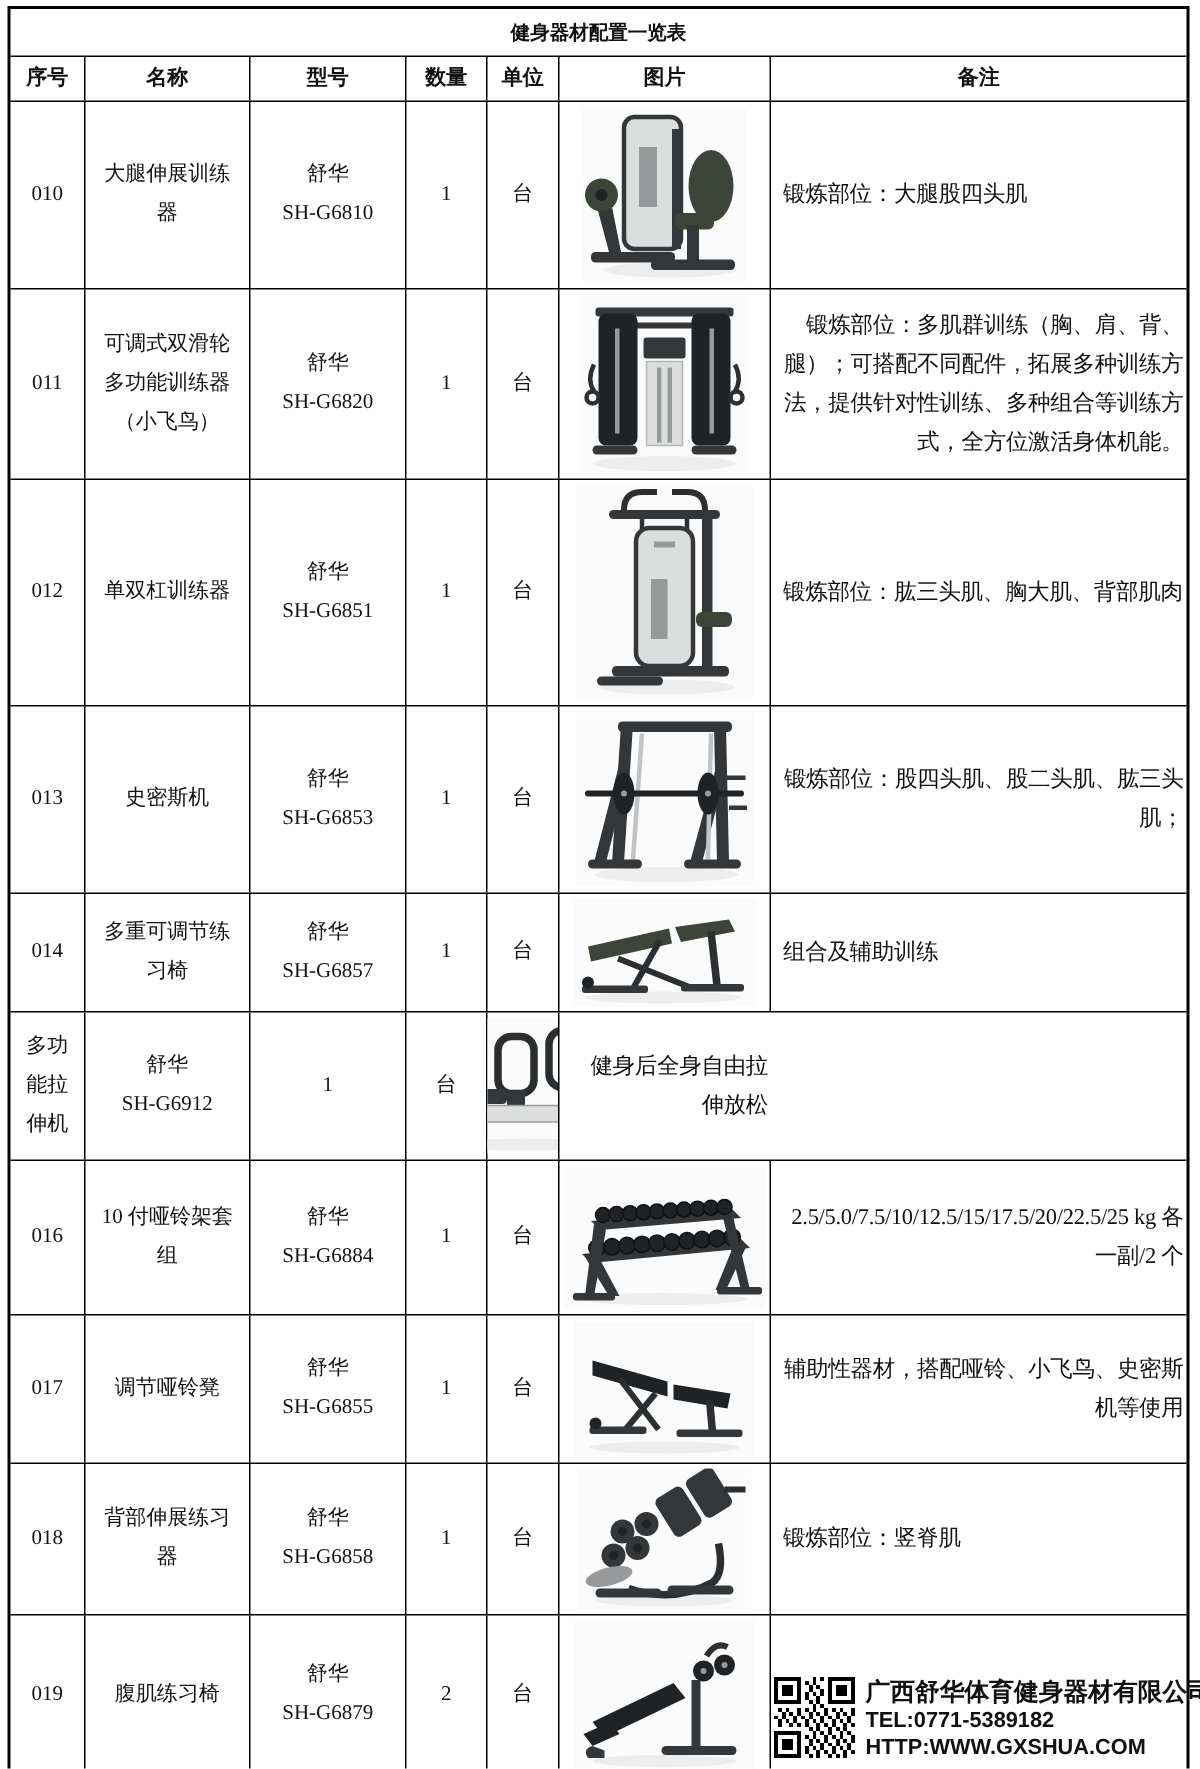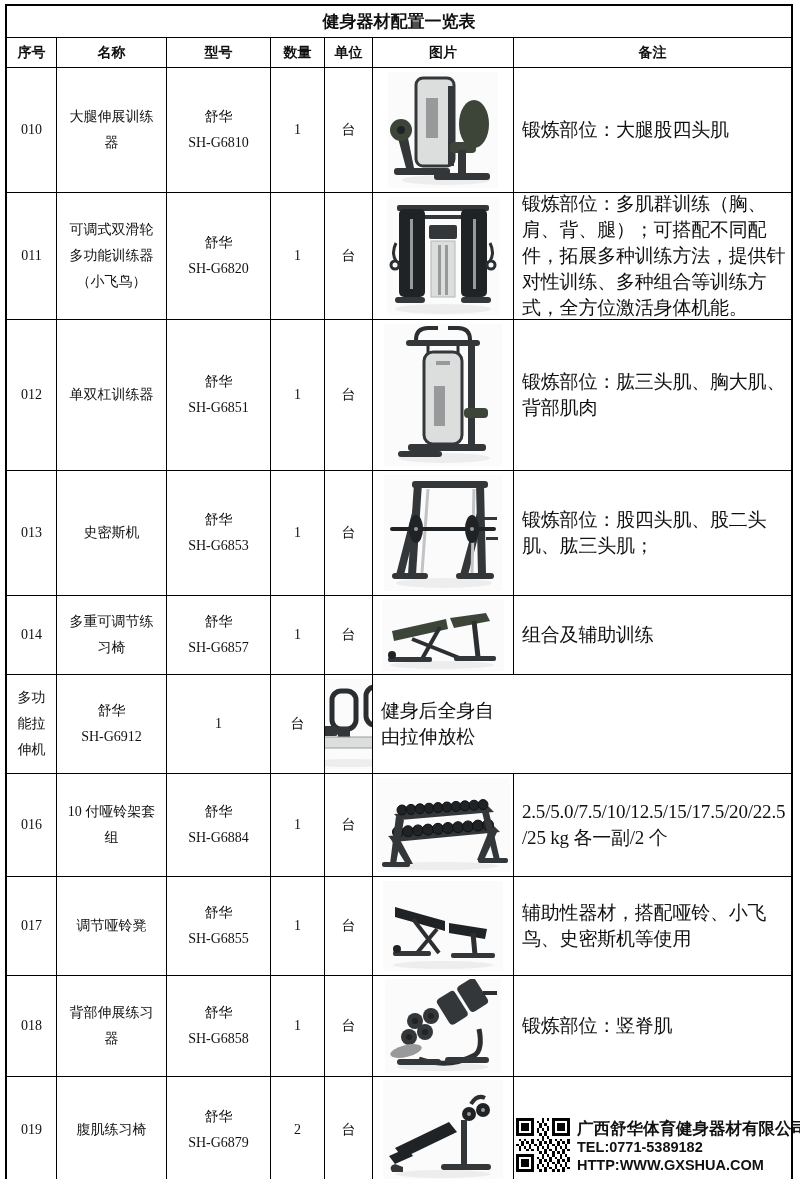--- a/index.html
+++ b/index.html
@@ -1,31 +1,31 @@
 <!DOCTYPE html>
 <html><head>
 <meta charset="utf-8">
 <style>
   html,body{margin:0;padding:0;}
   body{
     width:800px;height:1179px;background:#ffffff;position:relative;
     font-family:"Liberation Serif","DejaVu Serif",serif;color:#111;
   }
   .sheet{position:absolute;left:5px;top:4px;width:788px;border:2px solid #000;box-sizing:border-box;background:#fff;}
-  .title{height:31px;line-height:31px;text-align:center;font-weight:bold;font-size:17px;border-bottom:1px solid #000;}
+  .title{height:31px;line-height:31px;text-align:center;font-weight:bold;font-size:13px;border-bottom:1px solid #000;}
   .row{display:grid;grid-template-columns:50px 110px 104px 54px 48px 141px 1fr;border-bottom:1px solid #000;}
   .row:last-child{border-bottom:none;}
   .c{border-right:1px solid #000;display:flex;flex-direction:column;align-items:center;justify-content:center;
      text-align:center;font-size:14px;line-height:26px;box-sizing:border-box;overflow:hidden;}
   .c:last-child{border-right:none;}
   .hdr{height:29px;}
   .hdr .c{font-weight:bold;line-height:29px;}
   .name{padding:0 9px;text-align:center;}
-  .remark{align-items:flex-start;justify-content:center;text-align:left;padding:4px 2px 4px 8px;
-          font-size:19px;letter-spacing:-0.2px;line-height:26px;overflow-wrap:anywhere;}
+  .remark{align-items:flex-start;justify-content:center;text-align:right;padding:4px 2px 4px 8px;
+          font-size:15px;letter-spacing:-0.2px;line-height:26px;overflow-wrap:anywhere;}
   .photo{padding:2px;}
   .ph{background:#fbfbfb;display:block;}
   .r0{height:124px}.r1{height:126px}.r2{height:150px}.r3{height:124px}.r4{height:78px}
   .r5{height:98px}.r6{height:102px}.r7{height:98px}.r8{height:100px}.r9{height:106px}
   .ph .f{fill:#33373a}.ph .g{fill:#3d4539}.ph .lt{fill:#dcdddd}.ph .md{fill:#97999b}
   .ph .dk{fill:#202326}.ph .sh{fill:#ededed}
   .watermark{position:absolute;left:516px;top:1118px;width:262px;display:flex;gap:7px;align-items:flex-start;
              font-family:"Liberation Sans","DejaVu Sans",sans-serif;z-index:5;background:#fff;}
   .wm-text{display:flex;flex-direction:column;}
   .wm-company{font-size:16.5px;font-weight:bold;line-height:20px;white-space:nowrap;}

